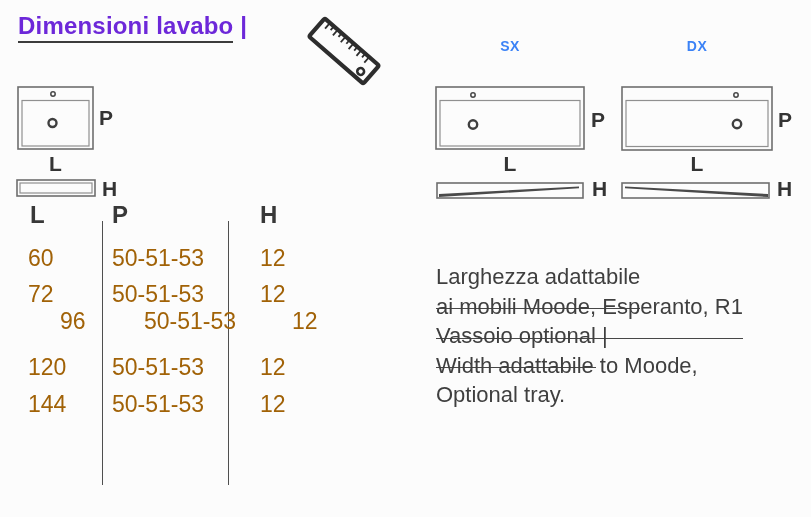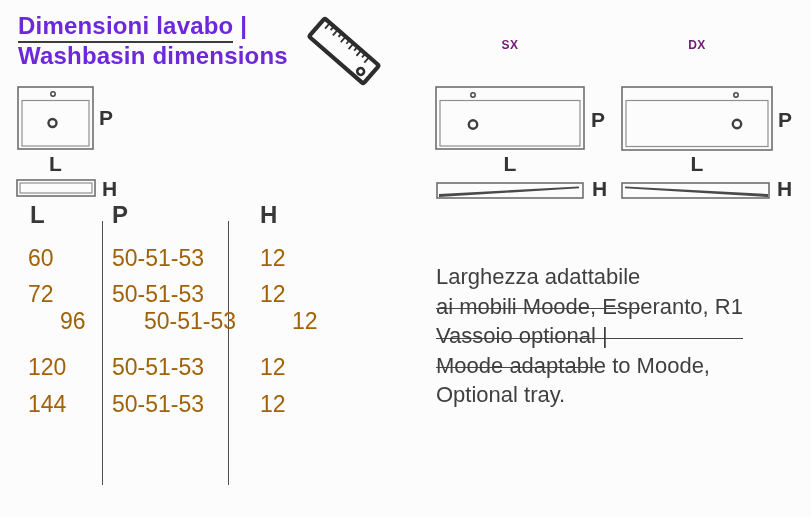--- a/index.html
+++ b/index.html
@@ -1,40 +1,39 @@
 <!DOCTYPE html>
 <html><head>
 <meta charset="utf-8">
 <style>
   html,body{margin:0;padding:0;background:#fcfcfc;}
   body{font-family:"Liberation Sans",sans-serif;color:#3e3e3e;}
   .page{position:relative;width:811px;height:517px;background:#fcfcfc;overflow:hidden;}
   .abs{position:absolute;}
   .title{left:18px;top:11px;font-size:24px;font-weight:bold;line-height:30px;color:#6d28d9;letter-spacing:.2px;}
   .title .u{border-bottom:2px solid #3c3c3c;padding-bottom:2px;}
-  .variant-label{font-size:12px;font-weight:bold;text-align:center;color:#701a75;letter-spacing:.5px;}
+  .variant-label{font-size:14px;font-weight:bold;text-align:center;color:#3b82f6;letter-spacing:.5px;}
   .dlabel{font-size:21px;font-weight:bold;color:#343434;}
   .center{text-align:center;}
   .thead{font-size:24px;font-weight:bold;color:#383838;}
   .tcell{position:absolute;font-size:23px;color:#a16207;white-space:nowrap;}
   .trow{position:absolute;left:0;width:320px;height:26px;}
   .col-l{left:28px;} .col-p{left:112px;} .col-h{left:260px;}
   .vline{width:1px;background:#4f4f4f;}
   .note{left:436px;top:262px;font-size:22px;line-height:29.5px;color:#3f3f3f;width:340px;}
   .note .u{border-bottom:1.5px solid #474747;padding-bottom:19px;}
   svg{display:block;}
 </style>
 </head>
 <body>
 
 <div class="page">
 
   <div class="abs title">
     <div><span class="u">Dimensioni lavabo</span><span> |</span></div>
-    <div>Washbasin dimensions</div>
   </div>
 
   <svg class="abs" style="left:300px;top:5px;" width="92" height="92" viewBox="0 0 92 92">
     <g transform="translate(44,46) rotate(41)">
       <rect x="-36" y="-12" width="72" height="24" rx="2" fill="#fcfcfc" stroke="#2d2d2d" stroke-width="4.2"></rect>
       <g stroke="#2d2d2d" stroke-width="1.8">
         <line x1="-29" y1="-12" x2="-29" y2="-4.5"></line>
         <line x1="-23.8" y1="-12" x2="-23.8" y2="-7"></line>
         <line x1="-18.6" y1="-12" x2="-18.6" y2="-4.5"></line>
         <line x1="-13.4" y1="-12" x2="-13.4" y2="-7"></line>
@@ -130,17 +129,17 @@
       <span class="tcell col-l">144</span>
       <span class="tcell col-p">50-51-53</span>
       <span class="tcell col-h">12</span>
     </div>
   </div>
 
   <div class="abs note">
     <div><span class="u">Larghezza adattabile</span></div>
     <div><span class="u">ai mobili Moode, Esperanto, R1</span></div>
     <div><span class="u">Vassoio optional</span><span> |</span></div>
-    <div>Moode adaptable to Moode,</div>
+    <div>Width adattabile to Moode,</div>
     <div>Optional tray.</div>
   </div>
 
 </div>
 
 </body></html>

